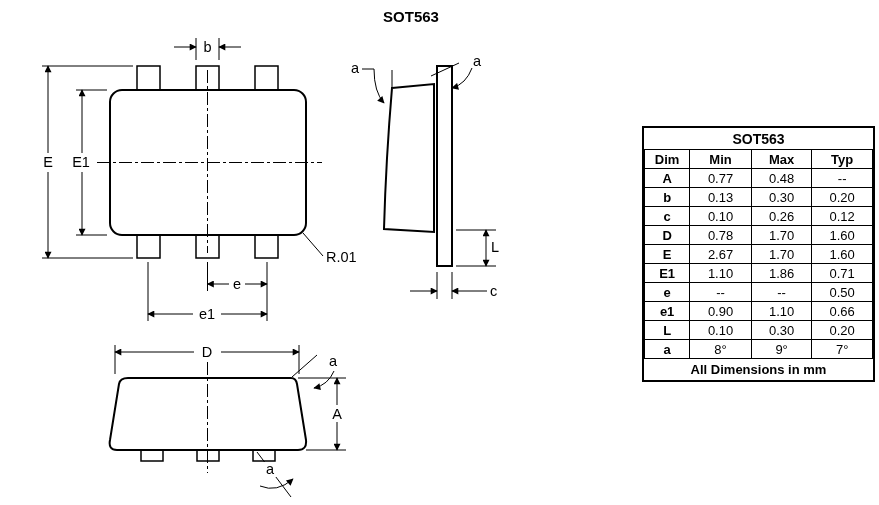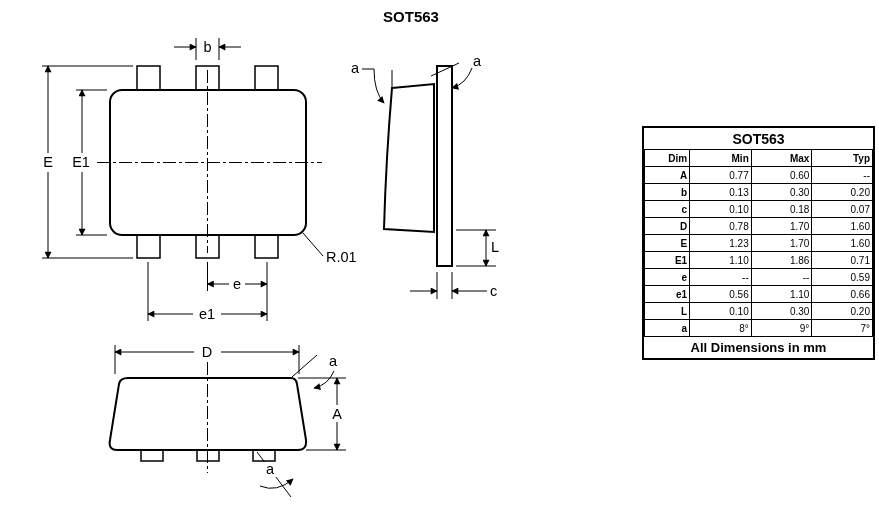--- a/index.html
+++ b/index.html
@@ -50,22 +50,22 @@
     font-weight: bold;
     font-size: 14px;
     padding: 3px 0 2px 0;
   }
   .dim-table table {
     width: 100%;
     border-collapse: collapse;
   }
   .dim-table th, .dim-table td {
     border: 1px solid #000;
-    text-align: right;
-    font-size: 10px;
+    text-align: center;
+    font-size: 13px;
     padding: 1.5px 2px;
     height: 17px;
   }
   .dim-table th { font-weight: bold; }
   .dim-table td:first-child { font-weight: bold; }
   .t-footer {
     text-align: center;
     font-weight: bold;
     font-size: 13px;
     padding: 3px 1px;
@@ -202,62 +202,62 @@
           <th>Dim</th>
           <th>Min</th>
           <th>Max</th>
           <th>Typ</th>
         </tr>
       </thead>
       <tbody>
           <tr>
             <td>A</td>
             <td>0.77</td>
-            <td>0.60</td>
+            <td>0.48</td>
             <td>--</td>
           </tr>
           <tr>
             <td>b</td>
             <td>0.13</td>
             <td>0.30</td>
             <td>0.20</td>
           </tr>
           <tr>
             <td>c</td>
             <td>0.10</td>
-            <td>0.18</td>
-            <td>0.07</td>
+            <td>0.26</td>
+            <td>0.12</td>
           </tr>
           <tr>
             <td>D</td>
             <td>0.78</td>
             <td>1.70</td>
             <td>1.60</td>
           </tr>
           <tr>
             <td>E</td>
-            <td>1.23</td>
+            <td>2.67</td>
             <td>1.70</td>
             <td>1.60</td>
           </tr>
           <tr>
             <td>E1</td>
             <td>1.10</td>
             <td>1.86</td>
             <td>0.71</td>
           </tr>
           <tr>
             <td>e</td>
             <td>--</td>
             <td>--</td>
-            <td>0.59</td>
+            <td>0.50</td>
           </tr>
           <tr>
             <td>e1</td>
-            <td>0.56</td>
+            <td>0.90</td>
             <td>1.10</td>
             <td>0.66</td>
           </tr>
           <tr>
             <td>L</td>
             <td>0.10</td>
             <td>0.30</td>
             <td>0.20</td>
           </tr>
           <tr>

